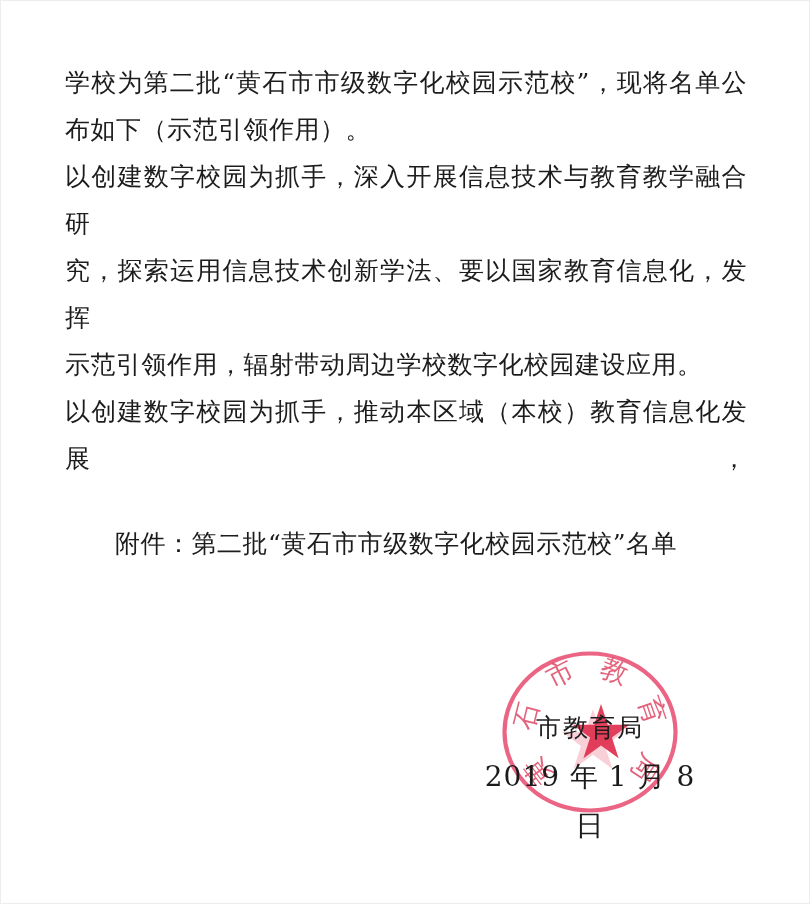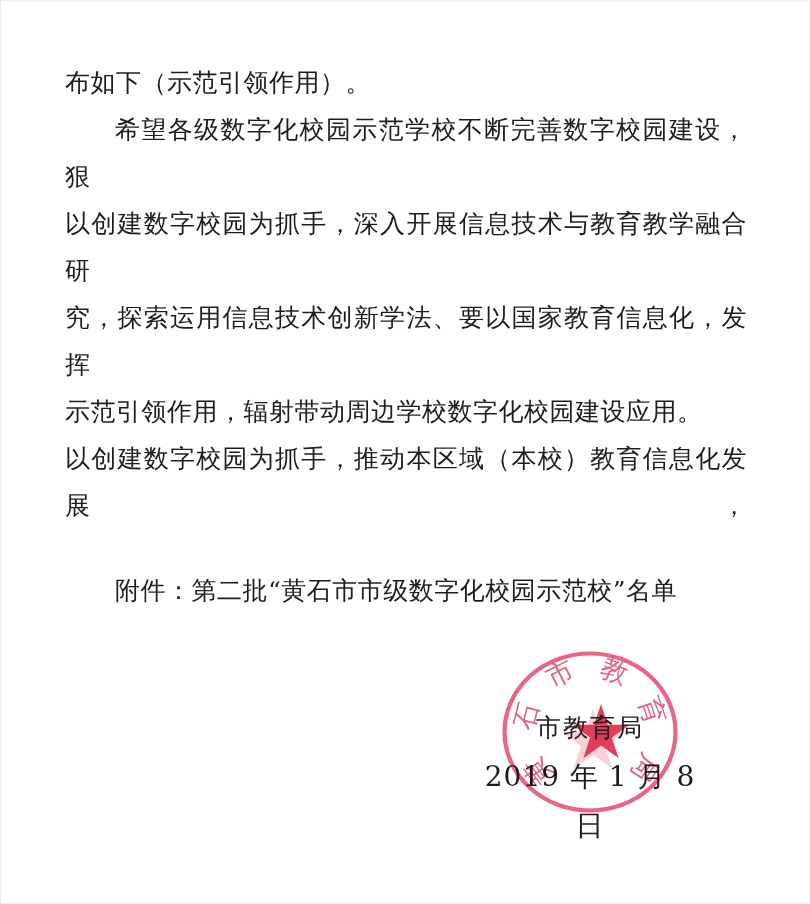--- a/index.html
+++ b/index.html
@@ -53,22 +53,22 @@
     z-index: 1;
   }
   .seal-wrap svg { display: block; }
 </style>
 </head>
 <body>
 
 <div class="page">
 
   <div class="body-text" id="body-lines">
+      <div class="line justify">学校为第二批“黄石市市级数字化校园示范校”，现将名单公</div>
       <div class="line">布如下（示范引领作用）。</div>
-      <div class="line justify indent">希望各级数字化校园示范学校不断完善数字校园建设，狠</div>
       <div class="line justify">以创建数字校园为抓手，深入开展信息技术与教育教学融合研</div>
       <div class="line justify">究，探索运用信息技术创新学法、要以国家教育信息化，发挥</div>
       <div class="line">示范引领作用，辐射带动周边学校数字化校园建设应用。</div>
       <div class="line justify">以创建数字校园为抓手，推动本区域（本校）教育信息化发展，</div>
       <div class="line indent gap">附件：第二批“黄石市市级数字化校园示范校”名单</div>
     </div>
 
   <div class="seal-wrap">
     <svg width="190" height="184" viewBox="0 0 190 184">
       <ellipse id="seal-ring" cx="94" cy="91" rx="85.5" ry="78.5" fill="none" stroke-width="4.2" opacity="0.92" stroke="#e9577a"></ellipse>

